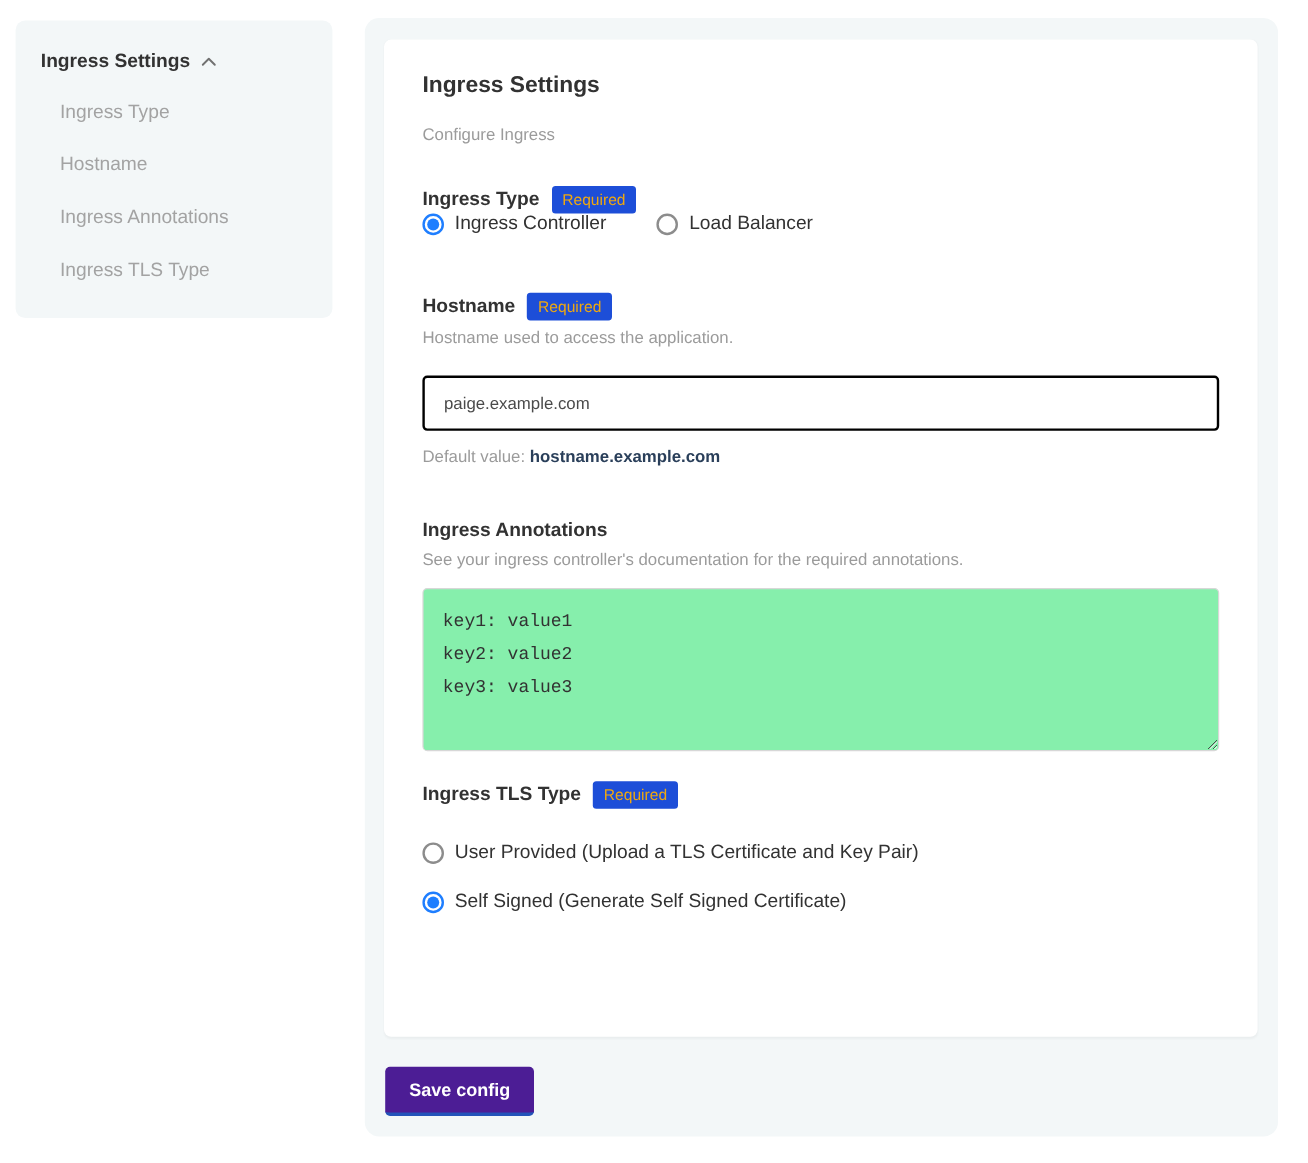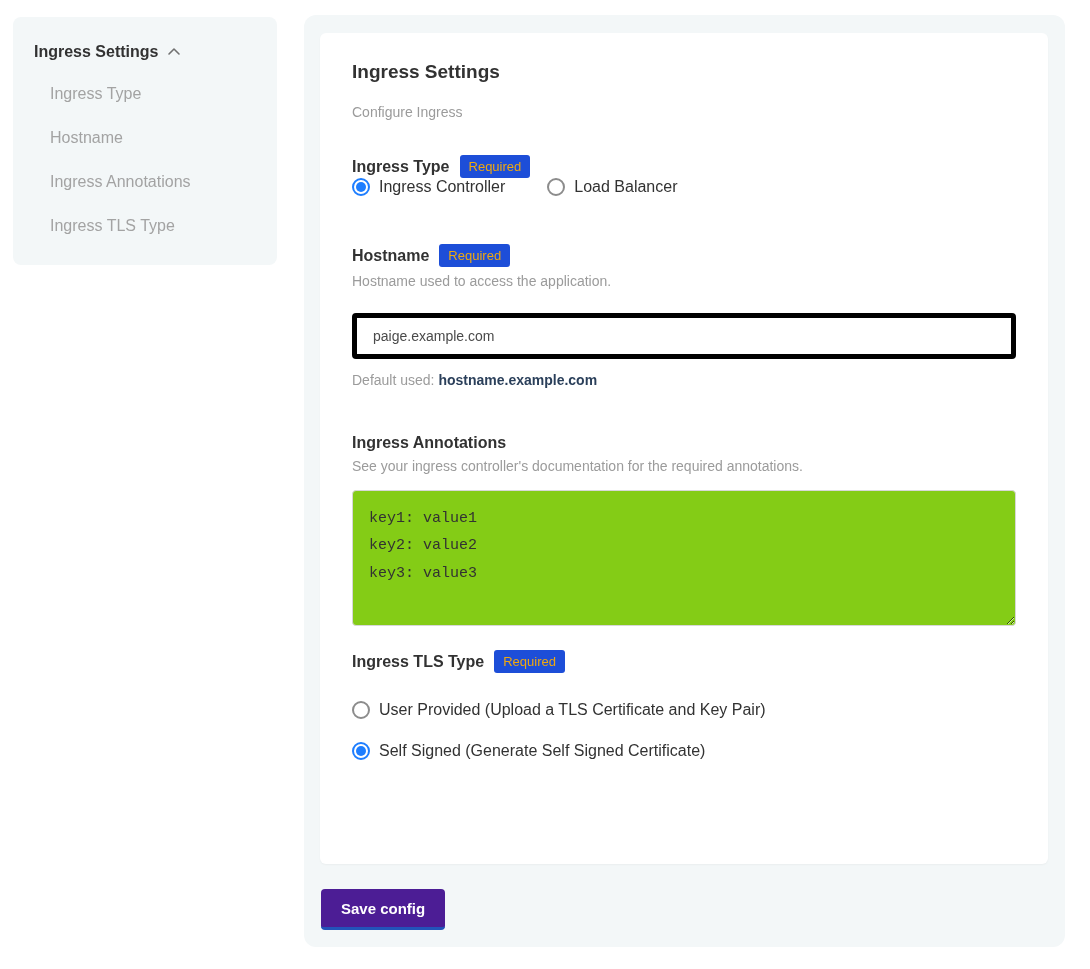--- a/index.html
+++ b/index.html
@@ -56,32 +56,32 @@
   }
   .radio-option.selected .radio-circle { border-color: #1e7eff; }
   .radio-option.selected .radio-circle::after {
     content: ""; position: absolute; left: 2px; top: 2px;
     width: 10px; height: 10px; border-radius: 50%; background: #1e7eff;
   }
   .radio-label { margin-left: 9px; font-size: 16px; color: #323232; }
 
   
   .text-input {
-    width: 100%; height: 46px; border: 5px solid #000000; border-radius: 4px;
+    width: 100%; height: 46px; border: 2px solid #000000; border-radius: 4px;
     padding: 0 16px; font-size: 14px; color: #4a4a4a; background: #fff;
     font-family: "Liberation Sans", sans-serif; outline: none;
   }
   .default-value { margin-top: 13px; font-size: 14px; color: #9b9b9b; }
   .default-value b { color: #2a3f5a; font-weight: bold; }
 
   .annotations-textarea {
     width: 100%; height: 136px; border: 1px solid #d7d7d7; border-radius: 4px;
     padding: 14px 16px; font-family: "Liberation Mono", monospace;
     font-size: 15px; line-height: 1.83; color: #323232; resize: both;
-    outline: none; background: #84cc16;
+    outline: none; background: #86efac;
   }
 
   
   .sec-ingress-type    { margin-top: 35px; }
   .sec-ingress-type .radio-row { }
   .opt-gap { margin-right: 42px; }
   .sec-hostname        { margin-top: 48px; }
   .sec-hostname .text-input { margin-top: 24px; }
   .sec-annotations     { margin-top: 46px; }
   .sec-annotations .annotations-textarea { margin-top: 16px; }
@@ -139,21 +139,21 @@
       </div>
     </div>
 
     <div class="sec-hostname">
       <div class="section-heading">
         <span>Hostname</span>
         <span class="badge">Required</span>
       </div>
       <p class="help-text">Hostname used to access the application.</p>
       <input class="text-input" type="text" value="paige.example.com" style="">
-      <p class="default-value"><span>Default used: </span><b>hostname.example.com</b></p>
+      <p class="default-value"><span>Default value: </span><b>hostname.example.com</b></p>
     </div>
 
     <div class="sec-annotations">
       <div class="section-heading">
         <span>Ingress Annotations</span>
       </div>
       <p class="help-text">See your ingress controller's documentation for the required annotations.</p>
       <textarea class="annotations-textarea" spellcheck="false" style="">key1: value1
 key2: value2
 key3: value3</textarea>

